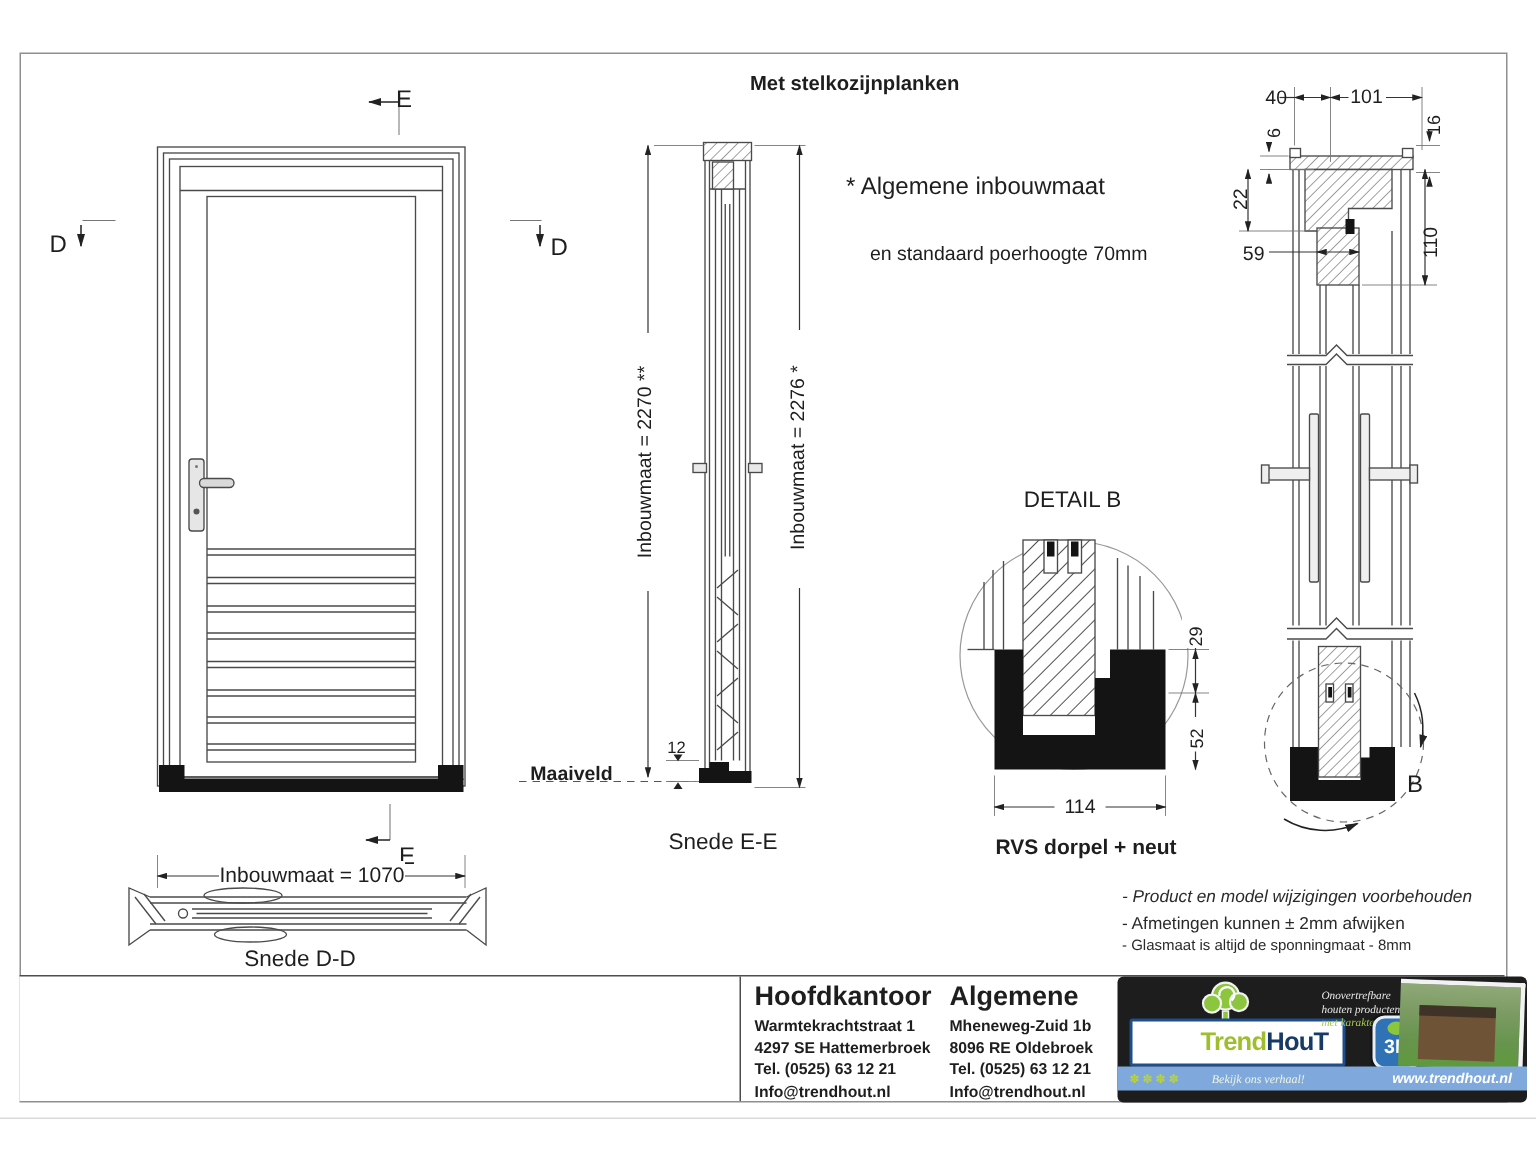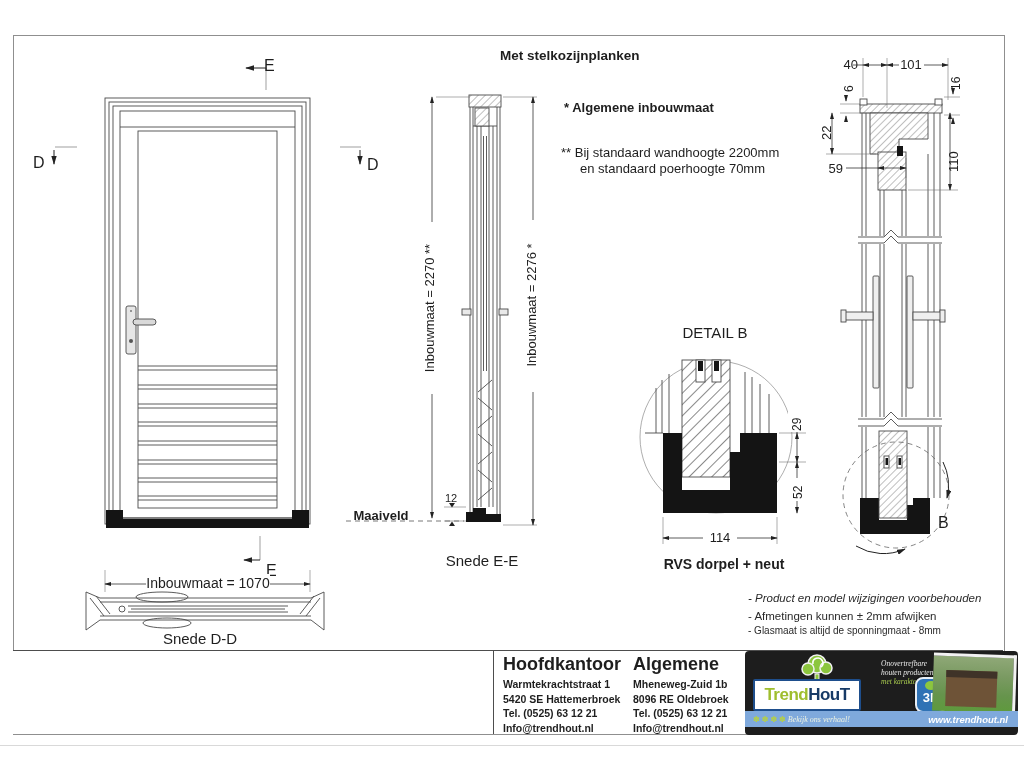--- a/index.html
+++ b/index.html
@@ -15,38 +15,38 @@
   #tb-title{position:absolute;left:12px;top:5px;font-size:15.5px;font-weight:bold;}
   #tb-vline{position:absolute;left:480px;top:0;width:1px;height:100%;background:#4d4d4d;}
   .addr-col{position:absolute;top:3px;}
   .addr-col .hd{font-size:18px;font-weight:bold;margin-bottom:2px;}
   .addr-col .ln{font-size:10.5px;font-weight:bold;line-height:14.6px;}
   
   #logoblock{position:absolute;left:745px;top:651px;width:273px;height:84px;background:#1d1d1d;border-radius:4px;}
   #logo-tree{position:absolute;left:55px;top:2px;}
   #logo-box{position:absolute;left:8px;top:28px;width:104px;height:28px;background:#fff;border:2px solid #1e4e8c;
             border-radius:2px;display:flex;align-items:center;justify-content:center;font-weight:bold;
-            font-size:17px;letter-spacing:-0.5px;}
+            font-size:17px;letter-spacing:-0.5px;padding-left:36px;}
   #logo-box .trend{color:#9fbe2e;}
   #logo-box .hout{color:#173a66;}
   #tagline{position:absolute;left:136px;top:8px;font-family:"Liberation Serif",serif;font-style:italic;
            font-size:7.5px;line-height:9px;color:#e8e8e8;}
   #tagline .last{color:#a6c84e;}
   #badge3d{position:absolute;left:170px;top:26px;width:28px;height:32px;background:#2f72b5;border:2px solid #e8eef5;
            border-radius:8px;text-align:center;box-shadow:0 0 2px #000;}
   #badge3d .dot{width:12px;height:9px;background:#8cc63e;border-radius:50%;margin:2px auto 0;}
   #badge3d .txt{color:#fff;font-weight:bold;font-size:13px;line-height:15px;}
   #photo{position:absolute;left:188px;top:3px;width:80px;height:55px;transform:rotate(2deg);
          background:linear-gradient(180deg,#8fa877 0%,#7a9a62 35%,#66944c 70%,#5e9a3c 100%);
          border-top:3px solid #f2f2f2;border-right:3px solid #f2f2f2;}
   #photo .hut{position:absolute;left:16%;top:26%;width:64%;height:52%;background:#6e5337;
               border-top:7px solid #3f3328;}
   #strip{position:absolute;left:0;top:60px;width:273px;height:16px;background:#7fa9dc;display:flex;align-items:center;}
   #strip .stars{color:#b9d339;font-size:8px;letter-spacing:2px;margin-left:8px;}
-  #strip .script{font-family:"Liberation Serif",serif;font-style:italic;font-size:8px;color:#eef3e2;margin-left:0;}
+  #strip .script{font-family:"Liberation Serif",serif;font-style:italic;font-size:8px;color:#eef3e2;margin-left:20px;}
   #strip .url{margin-left:auto;margin-right:10px;font-weight:bold;font-size:9.5px;color:#fff;font-style:italic;}
   #pageline{position:absolute;left:0;top:745px;width:1024px;height:1px;background:#d9d9d9;}
 </style>
 </head>
 <body>
 
 <div id="page">
   <div id="frame"></div>
 
   <svg id="linework" width="1024" height="768" viewBox="0 0 1024 768">
@@ -307,33 +307,32 @@
       <line x1="777" y1="517" x2="777" y2="544" stroke="#777" stroke-width="0.6"></line>
       <line x1="663" y1="538" x2="777" y2="538" stroke="#333" stroke-width="0.8" marker-start="url(#arr)" marker-end="url(#arr)"></line>
       <rect x="703" y="529" width="34" height="16" fill="#fff" stroke="none"></rect>
       <text x="720" y="542" font-size="13" text-anchor="middle">114</text>
     </g>
     <text x="715" y="338" font-size="15" text-anchor="middle">DETAIL  B</text>
     <text x="724" y="569" font-size="14" font-weight="bold" text-anchor="middle">RVS dorpel + neut</text>
   </svg>
 
   <div class="ov b" style="left:500px;top:48px;font-size:13.5px;">Met stelkozijnplanken</div>
-  <div class="ov" style="left:564px;top:100px;font-size:13px;font-weight:bold;">*  Algemene inbouwmaat</div>
-  <div class="ov" style="left:561px;top:145px;font-size:13px;">** Bij standaard wandhoogte 2200mm</div>
+  <div class="ov" style="left:564px;top:116px;font-size:16px;">*  Algemene inbouwmaat</div>
   <div class="ov" style="left:580px;top:161px;font-size:13px;">en standaard poerhoogte 70mm</div>
   <div class="ov" style="left:748px;top:592px;font-size:11.5px;color:#2a2a2a;font-style:italic;">- Product en model wijzigingen voorbehouden</div>
   <div class="ov" style="left:748px;top:610px;font-size:11.5px;color:#2a2a2a;">- Afmetingen kunnen ± 2mm afwijken</div>
   <div class="ov" style="left:748px;top:625px;font-size:10px;color:#2a2a2a;">- Glasmaat is altijd de sponningmaat - 8mm</div>
 
   <div id="titleblock">
     <div id="tb-vline"></div>
     <div class="addr-col" style="left:490px;">
       <div class="hd">Hoofdkantoor</div>
       <div class="ln">Warmtekrachtstraat 1</div>
-      <div class="ln">5420 SE Hattemerbroek</div>
+      <div class="ln">4297 SE Hattemerbroek</div>
       <div class="ln">Tel. (0525) 63 12 21</div>
       <div class="ln">Info@trendhout.nl</div>
     </div>
     <div class="addr-col" style="left:620px;">
       <div class="hd">Algemene</div>
       <div class="ln">Mheneweg-Zuid 1b</div>
       <div class="ln">8096 RE Oldebroek</div>
       <div class="ln">Tel. (0525) 63 12 21</div>
       <div class="ln">Info@trendhout.nl</div>
     </div>

